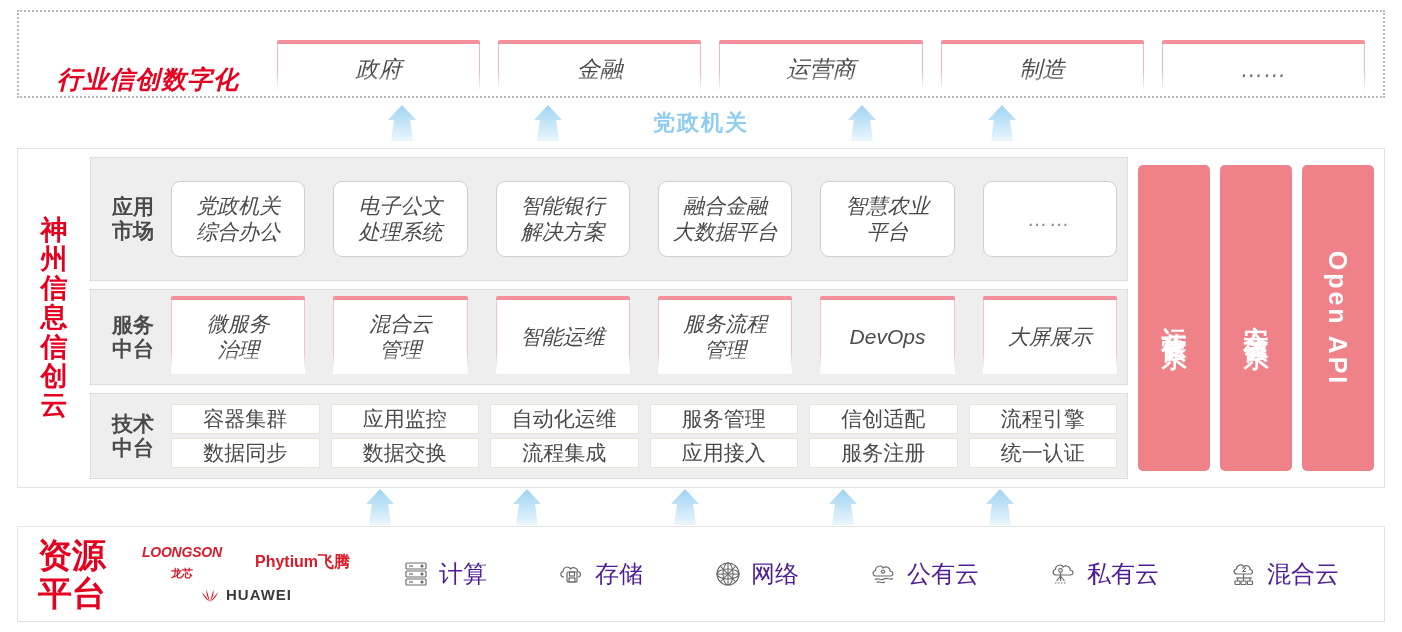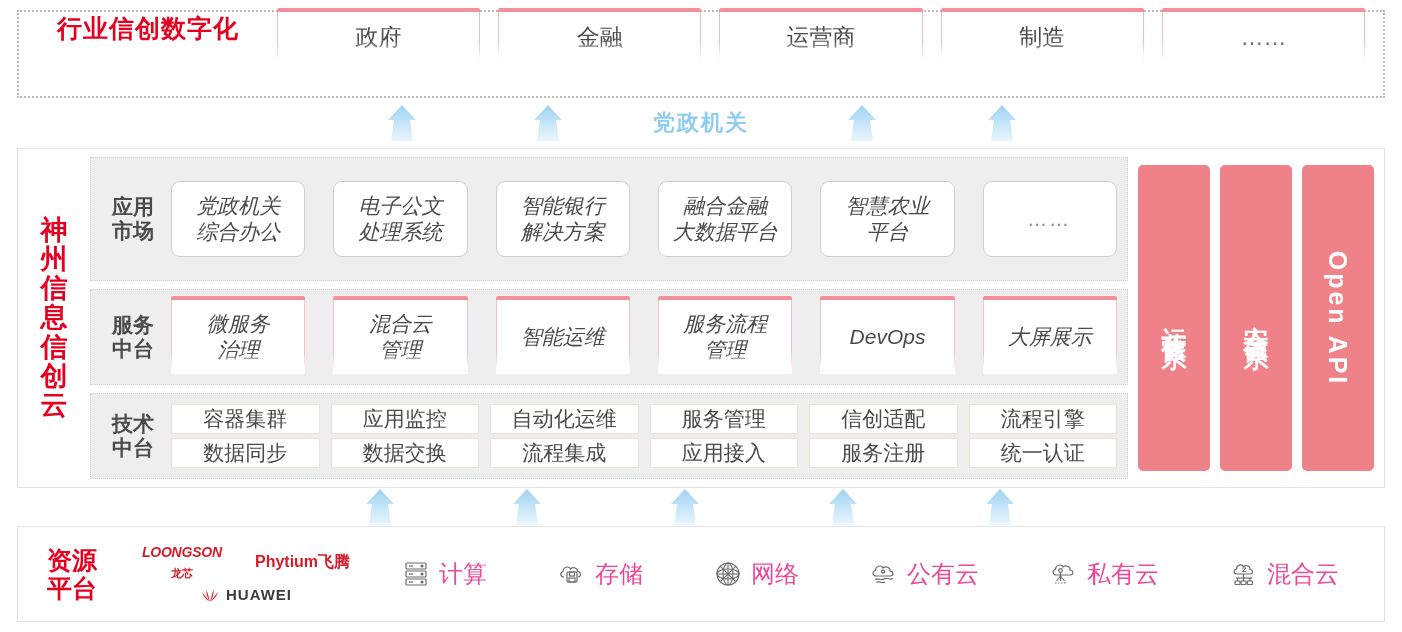--- a/index.html
+++ b/index.html
@@ -10,21 +10,21 @@
     color:#58595b;
     overflow:hidden;
   }
   .page{position:relative;width:1402px;height:632px;}
 
   
   .industry-band{
     position:absolute;left:17px;top:10px;width:1368px;height:88px;
     border:2px dotted #b9b9b9;
     box-sizing:border-box;
-    display:flex;align-items:flex-start;
+    display:flex;align-items:flex-end;font-style:italic;
   }
   .industry-title{
     width:258px;
     text-align:center;
     font-size:25px;font-weight:bold;color:#e60020;
     letter-spacing:1px;
     flex:none;
   }
   .industry-cards{
     flex:1;display:flex;gap:18px;padding-right:18px;
@@ -155,21 +155,21 @@
   }
 
   
   .resource{
     position:absolute;left:17px;top:526px;width:1368px;height:96px;
     border:1px solid #e2e2e2;box-sizing:border-box;background:#fff;
     display:flex;align-items:center;
   }
   .res-title{
     width:108px;flex:none;text-align:center;
-    font-size:25px;font-weight:bold;color:#e60020;line-height:1.12;
+    font-size:34px;font-weight:bold;color:#e60020;line-height:1.12;
   }
   .res-title span{display:block;}
   .logos{
     width:240px;flex:none;display:flex;flex-direction:column;
     align-items:center;justify-content:center;gap:6px;
   }
   .logo-row{display:flex;align-items:center;justify-content:center;gap:33px;}
   .loongson{display:flex;flex-direction:column;align-items:center;line-height:1;}
   .loongson .en{
     font-size:14px;font-weight:bold;font-style:italic;color:#d81b28;letter-spacing:-.2px;
@@ -179,21 +179,21 @@
   .huawei{display:flex;align-items:center;gap:6px;}
   .huawei .mark{
     width:20px;height:18px;position:relative;
   }
   .huawei .txt{font-size:15px;font-weight:bold;color:#3b3b3b;letter-spacing:1px;}
   .res-items{
     flex:1;display:flex;align-items:center;justify-content:space-around;padding-right:10px;
   }
   .res-item{display:flex;align-items:center;gap:8px;}
   .res-item .ic{width:30px;height:30px;flex:none;}
-  .res-item .lbl{font-size:24px;color:#ec4899;}
+  .res-item .lbl{font-size:24px;color:#4c1d95;}
 </style>
 </head>
 <body>
 
 <div class="page">
 
   <div class="industry-band">
     <div class="industry-title">行业信创数字化</div>
     <div class="industry-cards">
       <div class="ind-card">政府</div>

